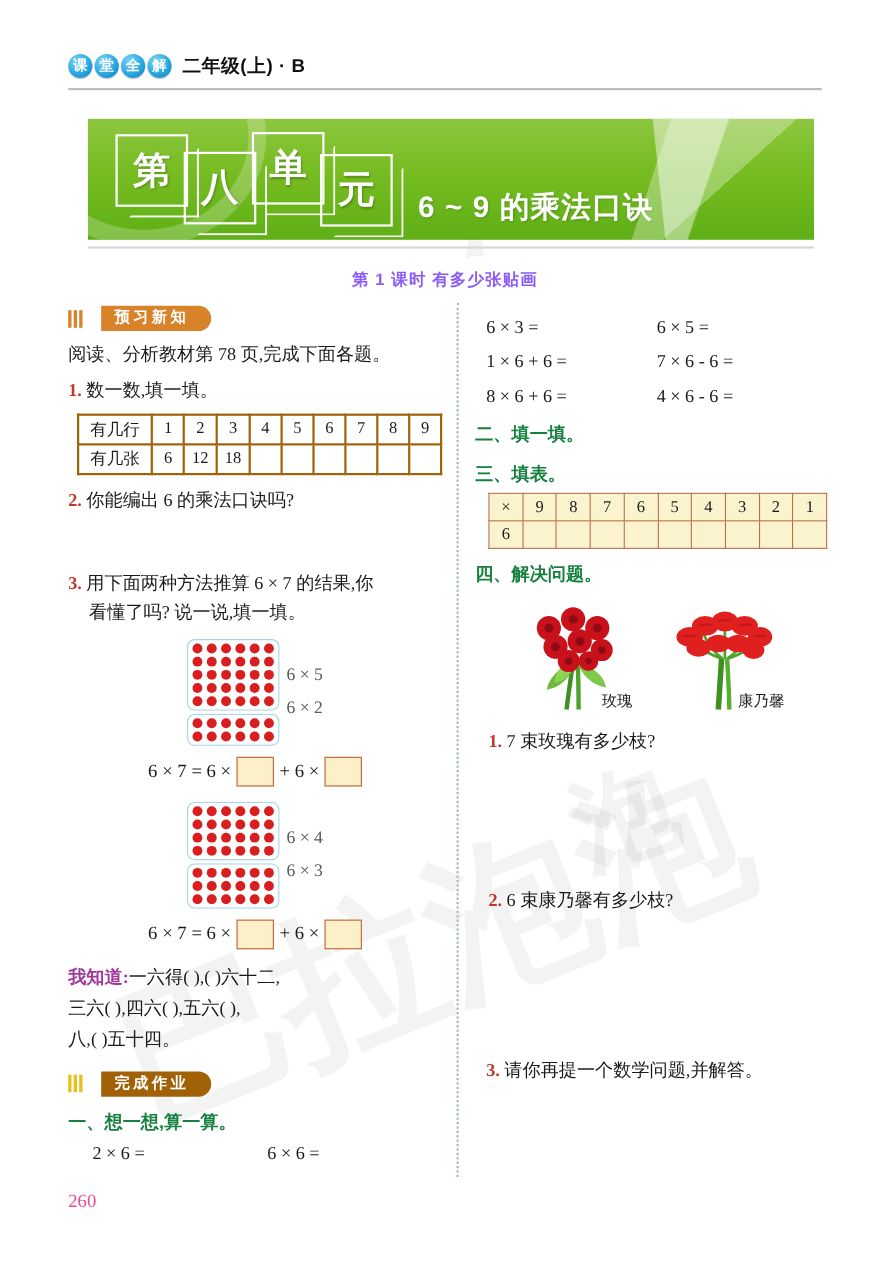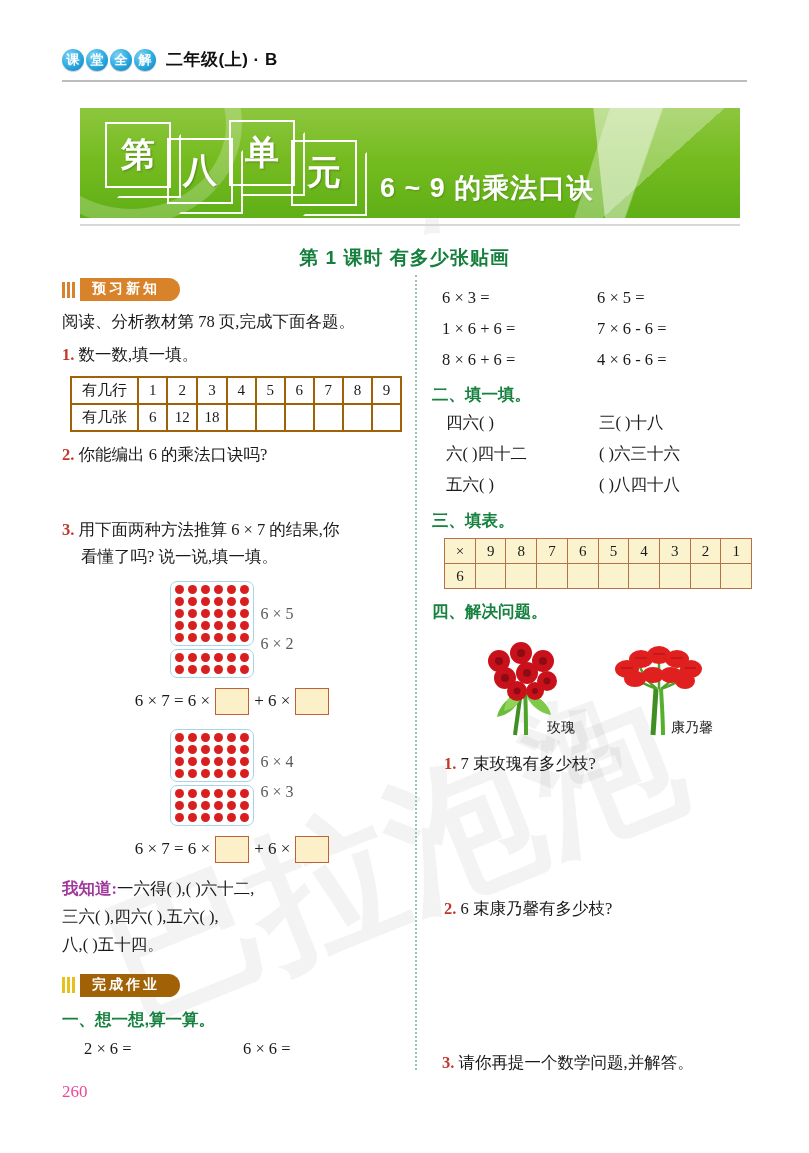--- a/index.html
+++ b/index.html
@@ -95,34 +95,34 @@
     color:#ffffff; font-size:27px; font-weight:bold;
     font-family:"Liberation Sans", sans-serif;
     letter-spacing:1px;
     text-shadow:1px 1px 2px rgba(0,0,0,.18);
   }
   .banner-rule { position:absolute; left:80px; top:224px; width:660px; height:2px; background:#d8d8d8; }
 
   
   .lesson-title {
     position:absolute; left:0; right:0; top:245px; text-align:center;
-    color:#15803d; font-size:19px; font-weight:bold;
+    color:#8b5cf6; font-size:15px; font-weight:bold;
     font-family:"Liberation Sans", sans-serif; letter-spacing:1px;
   }
 
   
   .col-left  { position:absolute; left:62px;  top:278px; width:340px; }
   .col-right { position:absolute; left:432px; top:288px; width:320px; }
   .divider {
     position:absolute; left:415px; top:275px; width:0; height:795px;
     border-left:2px dotted #9fc3a6;
   }
 
   
-  .badge-row { display:flex; align-items:center; gap:5px; margin-bottom:8px; }
+  .badge-row { display:flex; align-items:center; gap:17px; margin-bottom:8px; }
   .bars { display:flex; gap:2px; }
   .bars i { display:block; width:3px; height:16px; }
   .badge-pill {
     padding:2px 20px 3px 12px;
     border-radius:0 12px 12px 0;
     color:#fff; font-weight:bold; font-size:14px;
     font-family:"Liberation Sans", sans-serif; letter-spacing:3px;
   }
   .badge-orange .bars i { background:#d8822a; }
   .badge-orange .badge-pill { background:#d8822a; }
@@ -478,28 +478,20 @@
       <span>6 × 3 =</span>
       <span>6 × 5 =</span>
       <span>1 × 6 + 6 =</span>
       <span>7 × 6 - 6 =</span>
       <span>8 × 6 + 6 =</span>
       <span>4 × 6 - 6 =</span>
     </div>
 
     <div class="gh" style="margin-top:14px">二、填一填。</div>
 
-    <div class="fillgrid" style="margin-top:6px">
-      <span>四六(      )</span>
-      <span>三(      )十八</span>
-      <span>六(      )四十二</span>
-      <span>(      )六三十六</span>
-      <span>五六(      )</span>
-      <span>(      )八四十八</span>
-    </div>
 
     <div class="gh" style="margin-top:14px">三、填表。</div>
 
     <table class="tbl2">
       <tbody>
           <tr>
         <td>×</td>
         <td>9</td>
         <td>8</td>
         <td>7</td>

